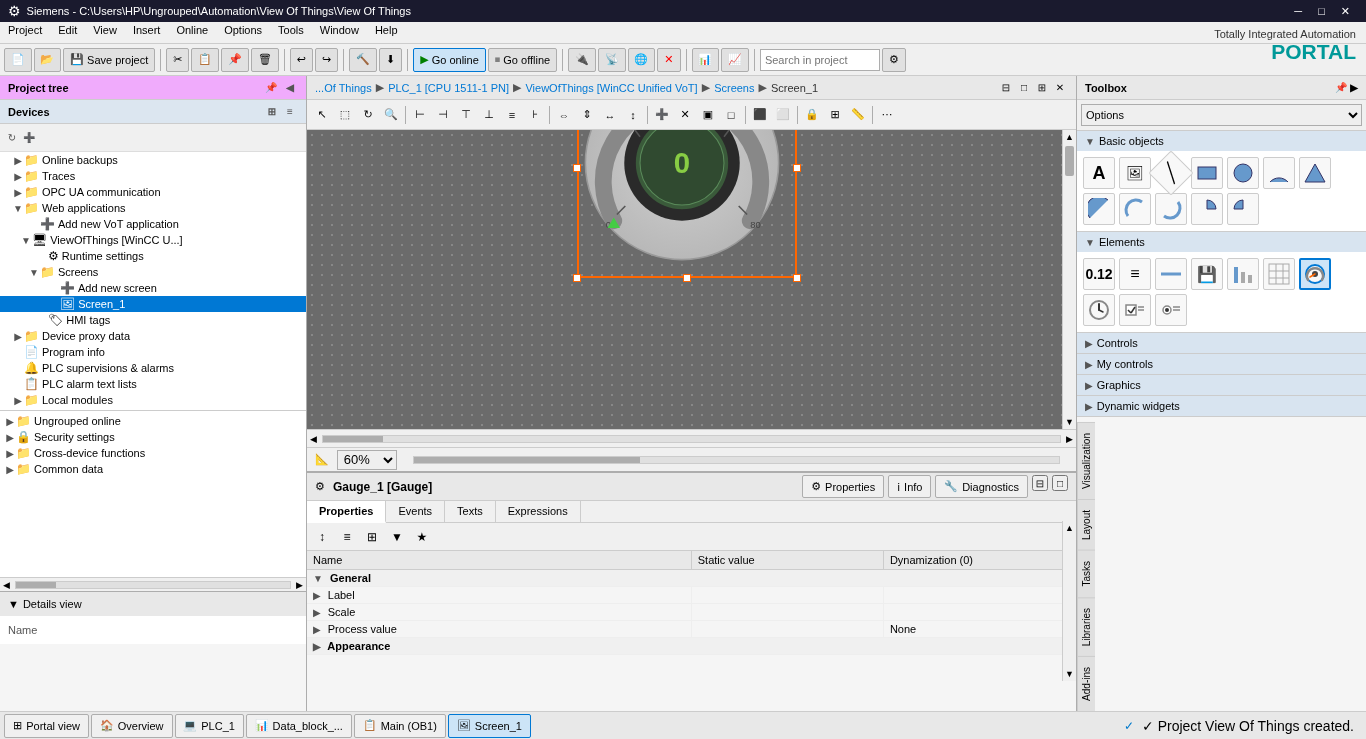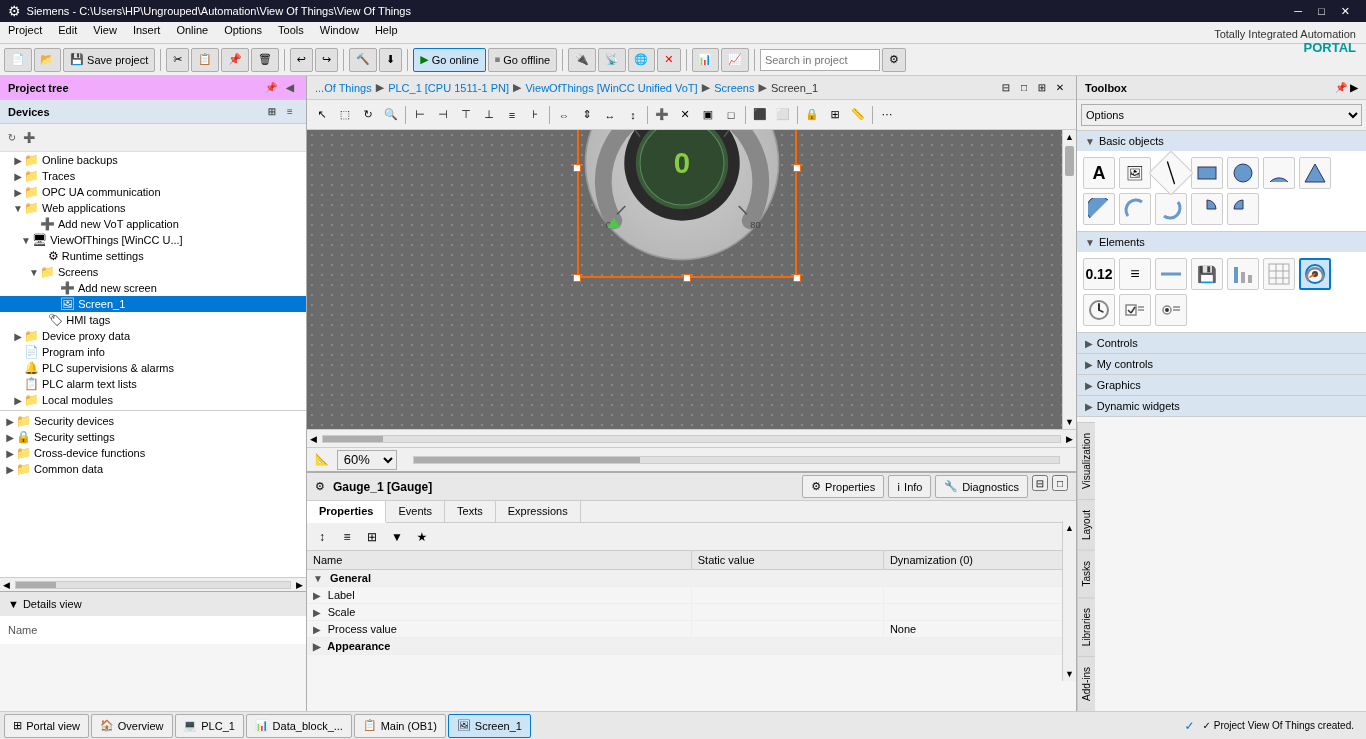--- a/index.html
+++ b/index.html
@@ -124,21 +124,21 @@
     <span style="font-size:14px; margin-right:6px;">⚙</span>
     <span>Siemens - C:\Users\HP\Ungrouped\Automation\View Of Things\View Of Things</span>
     <span style="flex:1;"></span>
     <span style="padding:0 8px; cursor:pointer;">─</span>
     <span style="padding:0 8px; cursor:pointer;">□</span>
     <span style="padding:0 8px; cursor:pointer;">✕</span>
   </div>
 
   <div style="position:absolute; top:28px; right:10px; text-align:right; z-index:100;">
     <div style="font-size:11px; color:#333;">Totally Integrated Automation</div>
-    <div style="font-size:13px; color:#009999; font-weight:bold;">PORTAL</div>
+    <div style="font-size:21px; color:#009999; font-weight:bold;">PORTAL</div>
   </div>
 
   <div class="menu-bar">
     <span class="menu-item">Project</span>
     <span class="menu-item">Edit</span>
     <span class="menu-item">View</span>
     <span class="menu-item">Insert</span>
     <span class="menu-item">Online</span>
     <span class="menu-item">Options</span>
     <span class="menu-item">Tools</span>
@@ -305,21 +305,21 @@
         <div class="tree-item">
           <span class="tree-indent" style="width:8px;"></span>
           <span class="tree-arrow">▶</span>
           <span class="tree-icon">📁</span>
           <span class="tree-label">Local modules</span>
         </div>
         <div style="border-top:1px solid #ccc; margin: 2px 0;"></div>
         <div class="tree-item">
           <span class="tree-arrow">▶</span>
           <span class="tree-icon">📁</span>
-          <span class="tree-label">Security devices</span>
+          <span class="tree-label">Ungrouped online</span>
         </div>
         <div class="tree-item">
           <span class="tree-arrow">▶</span>
           <span class="tree-icon">🔒</span>
           <span class="tree-label">Security settings</span>
         </div>
         <div class="tree-item">
           <span class="tree-arrow">▶</span>
           <span class="tree-icon">📁</span>
           <span class="tree-label">Cross-device functions</span>
@@ -784,16 +784,16 @@
       <span>📋</span>
       <span>Main (OB1)</span>
     </button>
     <button class="task-btn active">
       <span>🖼</span>
       <span>Screen_1</span>
     </button>
     <div style="flex:1;"></div>
     <div style="display:flex; align-items:center; gap:8px; padding-right:8px;">
       <span style="color:#007acc; font-size:12px;">✓</span>
-      <span style="font-size:10px;">✓  Project View Of Things created.</span>
+      <span style="font-size:14px;">✓  Project View Of Things created.</span>
     </div>
   </div>
 </div>
 
 </body></html>

